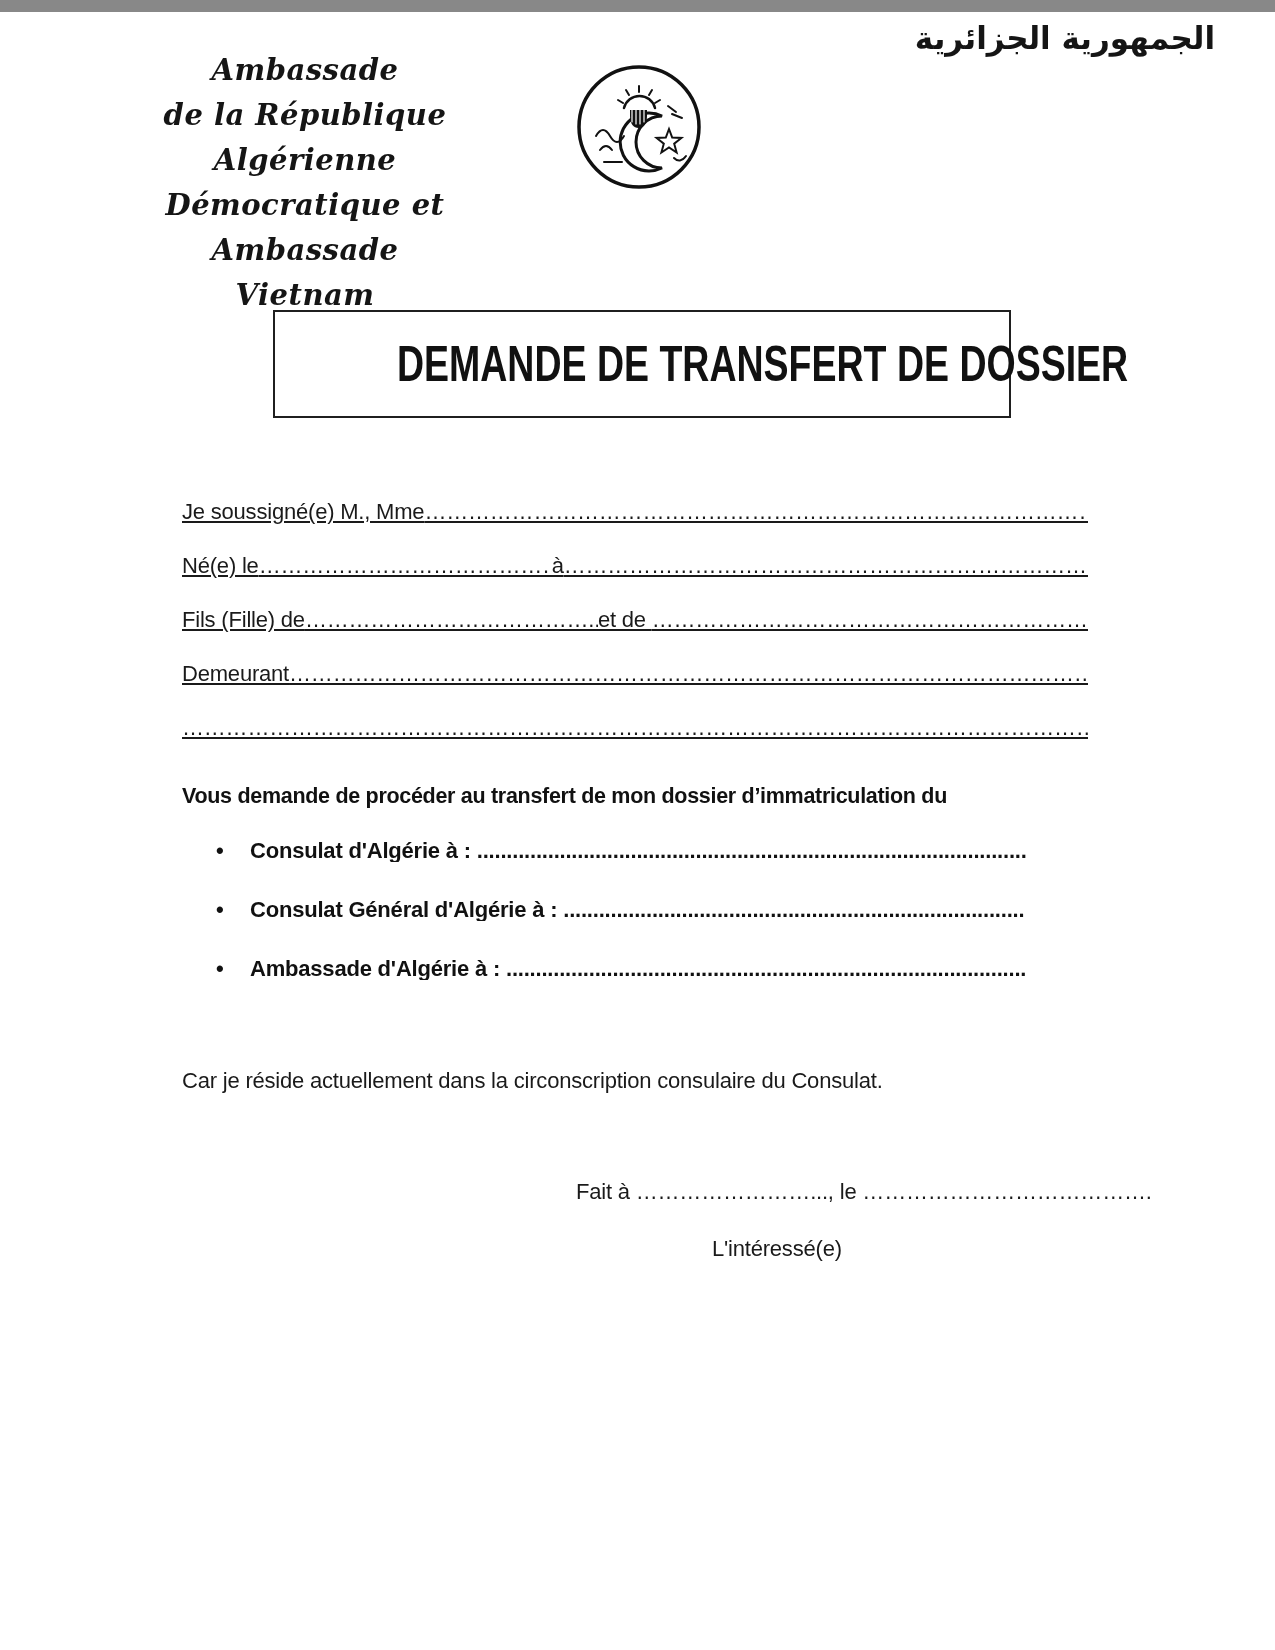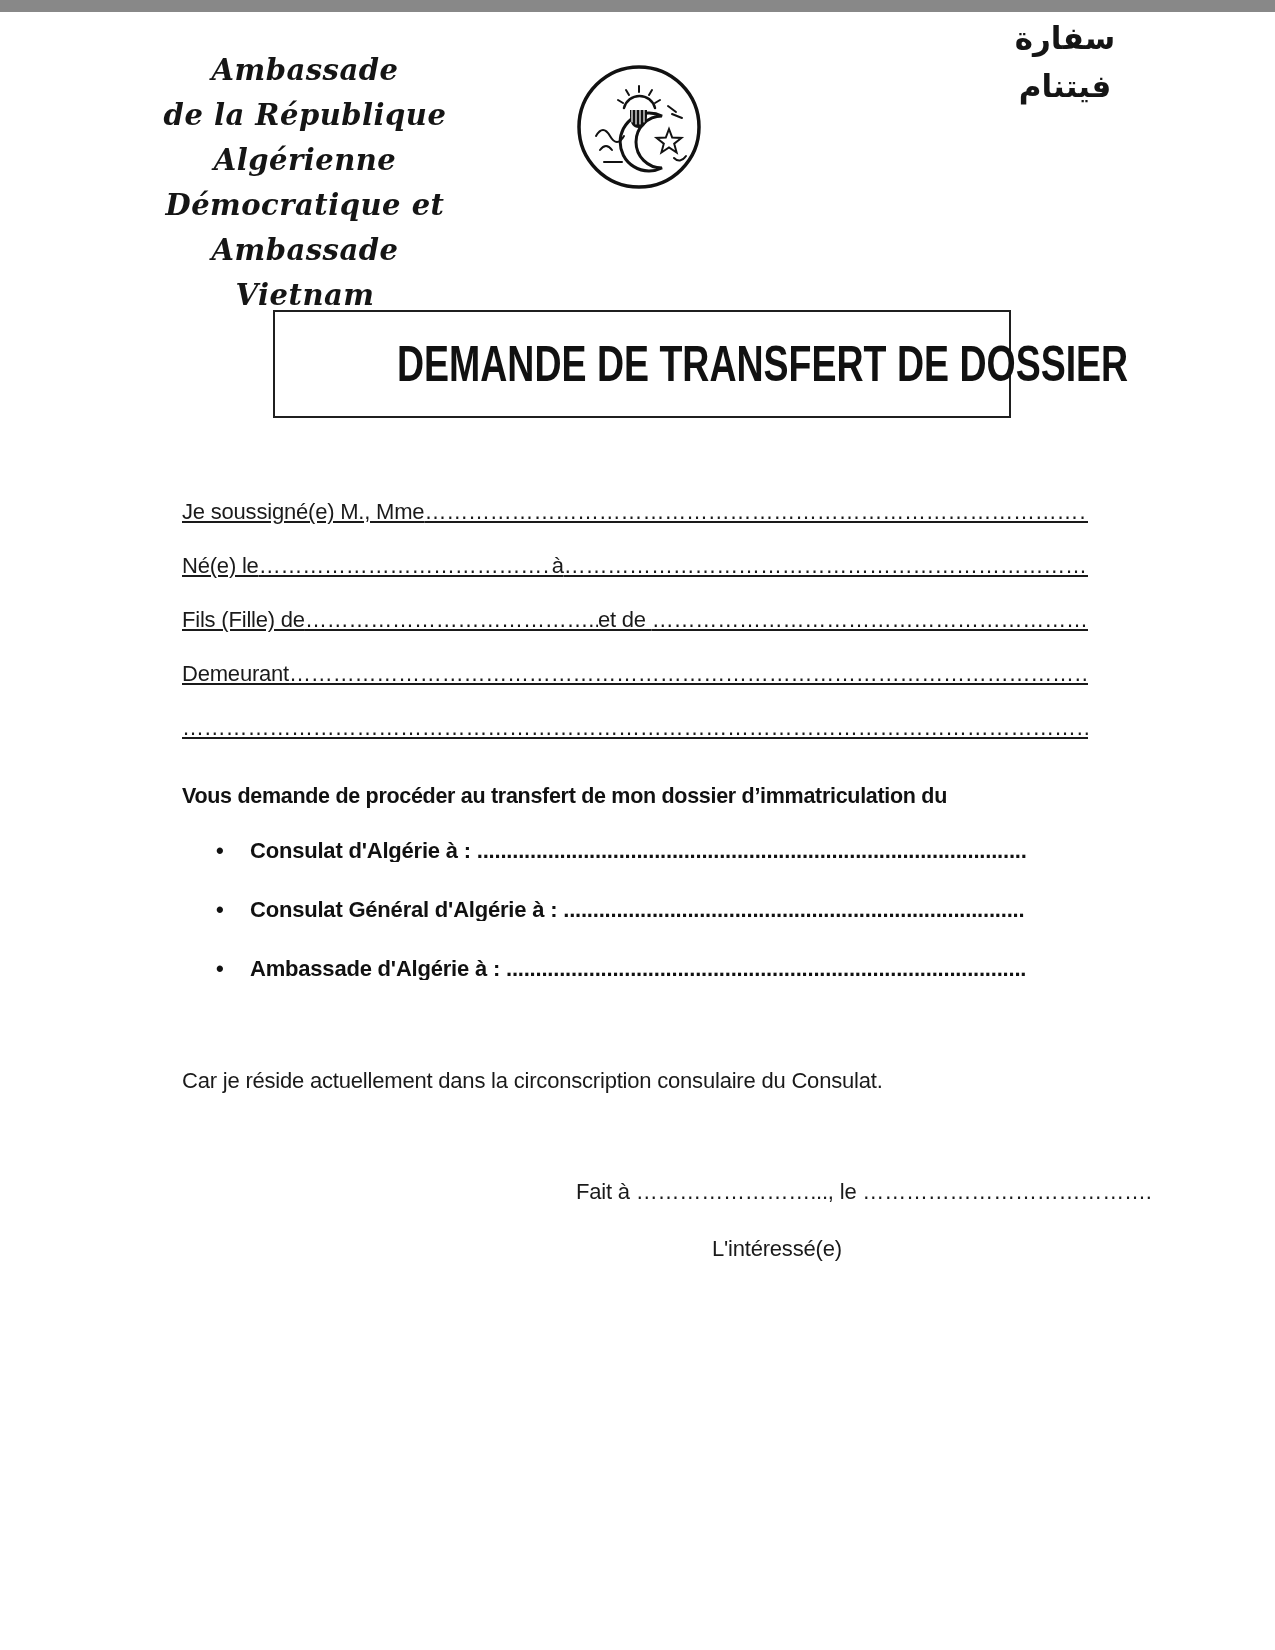--- a/index.html
+++ b/index.html
@@ -117,22 +117,21 @@
       <path d="M 58 48 v 12 M 62 48 v 14 M 66 48 v 14 M 70 48 v 12" stroke="#fff" stroke-width="1.2"></path>
 
       <path d="M 22 74 q 7 -12 14 0 q 7 12 14 0" stroke-width="2"></path>
       <path d="M 26 88 q 6 -8 12 0 M 30 100 h 18" stroke-width="2"></path>
 
       <path d="M 94 44 l 8 6 M 98 52 l 10 4 M 100 96 q 6 6 12 -2" stroke-width="2"></path>
     </svg>
   </div>
 
   <div class="hdr-right">
-    <div>سفارة</div>
-    <div>فيتنام</div>
+    <div>الجمهورية الجزائرية</div>
   </div>
 
   <div class="title-box">
     <span class="title-text">DEMANDE DE TRANSFERT DE DOSSIER</span>
   </div>
 
   <div class="form-lines">
     <p>
       <span class="lbl">Je soussigné(e) M., Mme</span>
         <span class="fill">………………………………………………………………………………………………………………................................................</span>

